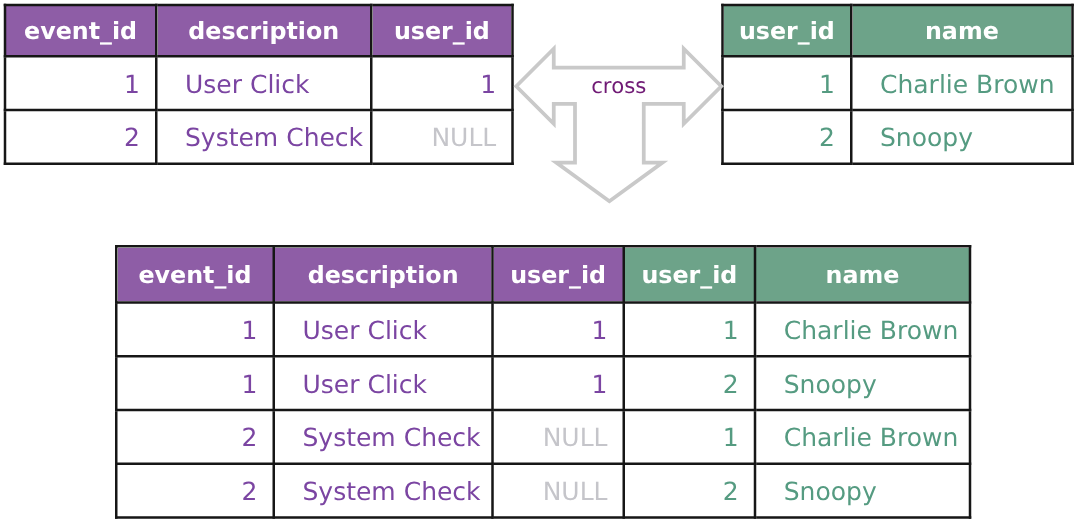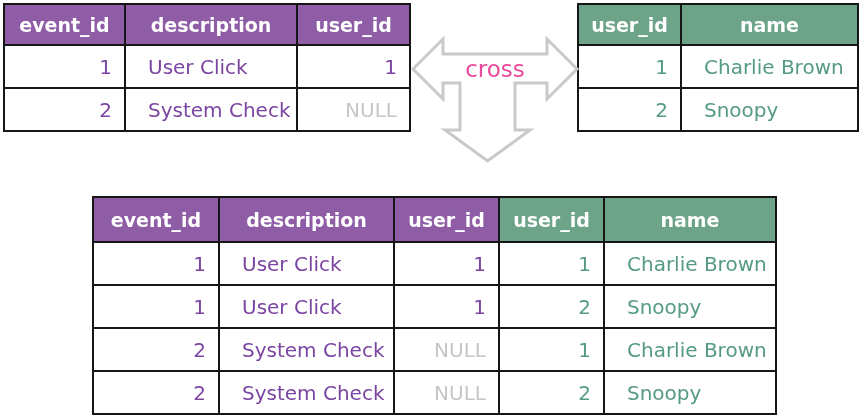--- a/index.html
+++ b/index.html
@@ -36,21 +36,21 @@
 
   .tbl--left{left:3px;top:3px;}
   .tbl--right{left:577px;top:3px;}
   .tbl--result{left:92px;top:196px;}
 
   .arrow-wrap{position:absolute;left:405px;top:33px;width:180px;height:140px;}
   .arrow-wrap svg{display:block;}
   .join-label{
     position:absolute;left:443px;top:54px;width:104px;height:30px;
     line-height:30px;text-align:center;
-    font-size:23px;color:#ec4899;
+    font-size:17px;color:#701a75;
   }
 </style>
 </head>
 <body>
 
 <div class="canvas">
 
   <table class="tbl tbl--left">
       <colgroup>
         <col style="width: 121px;">

